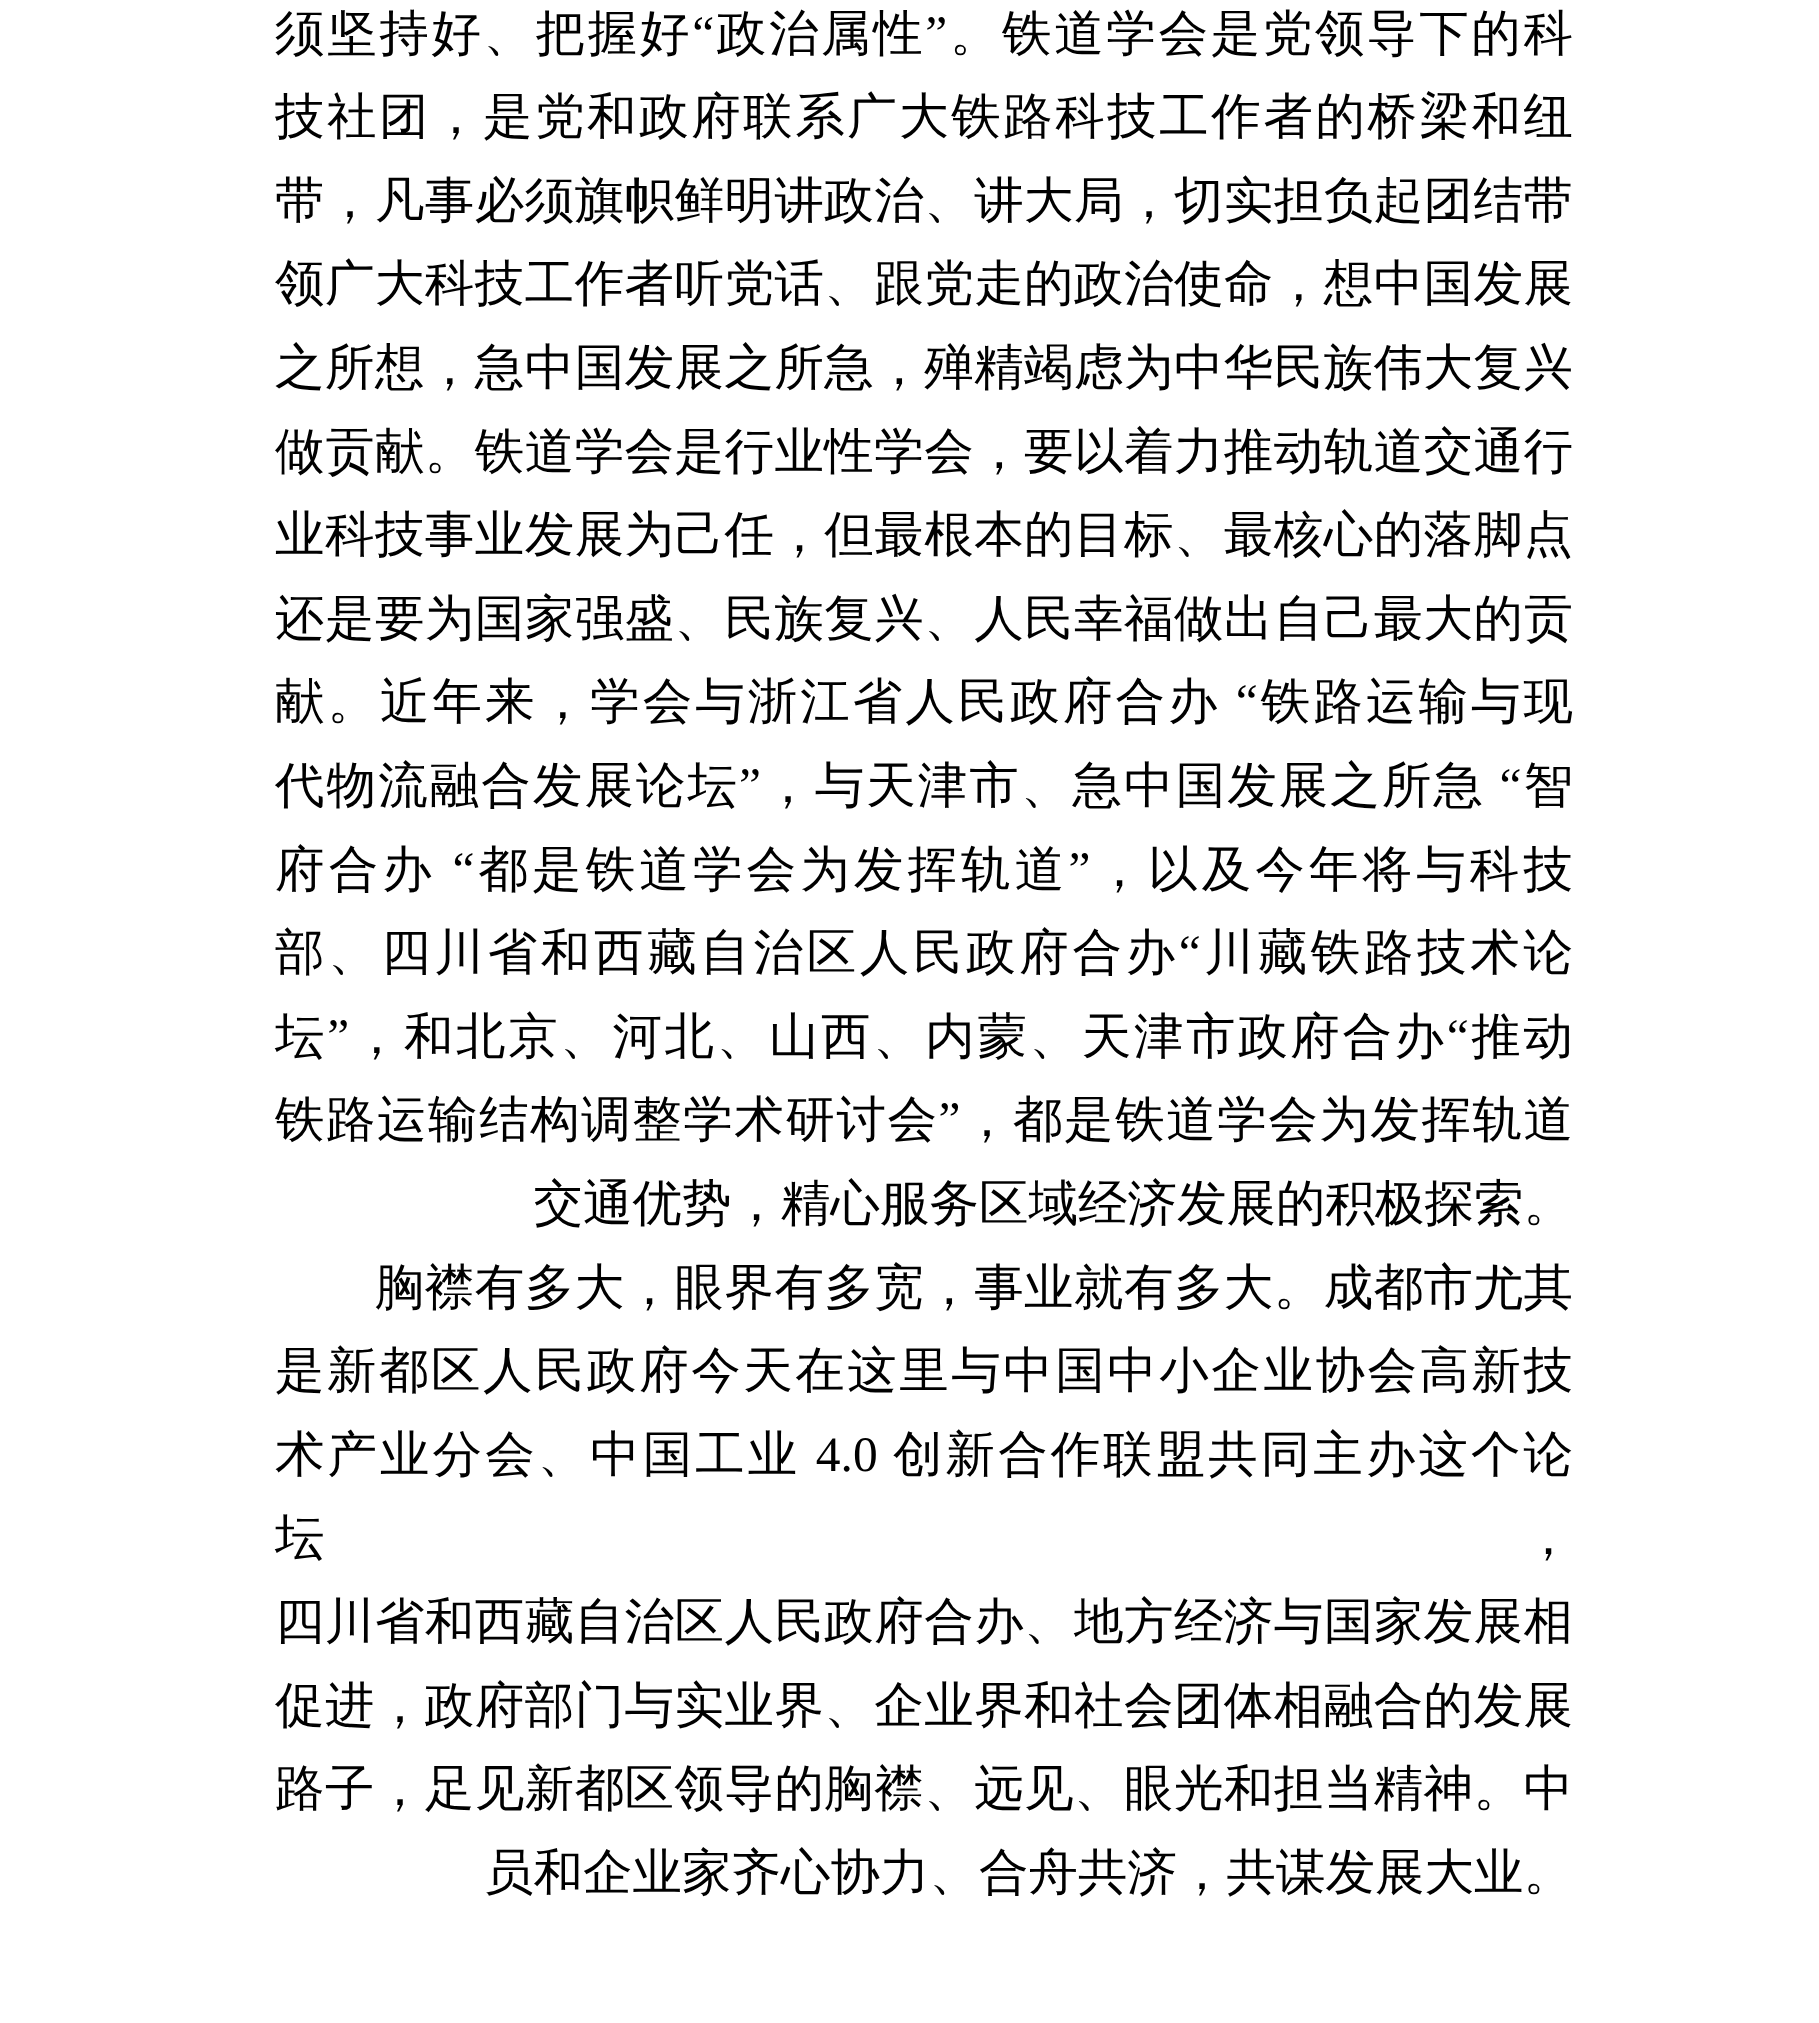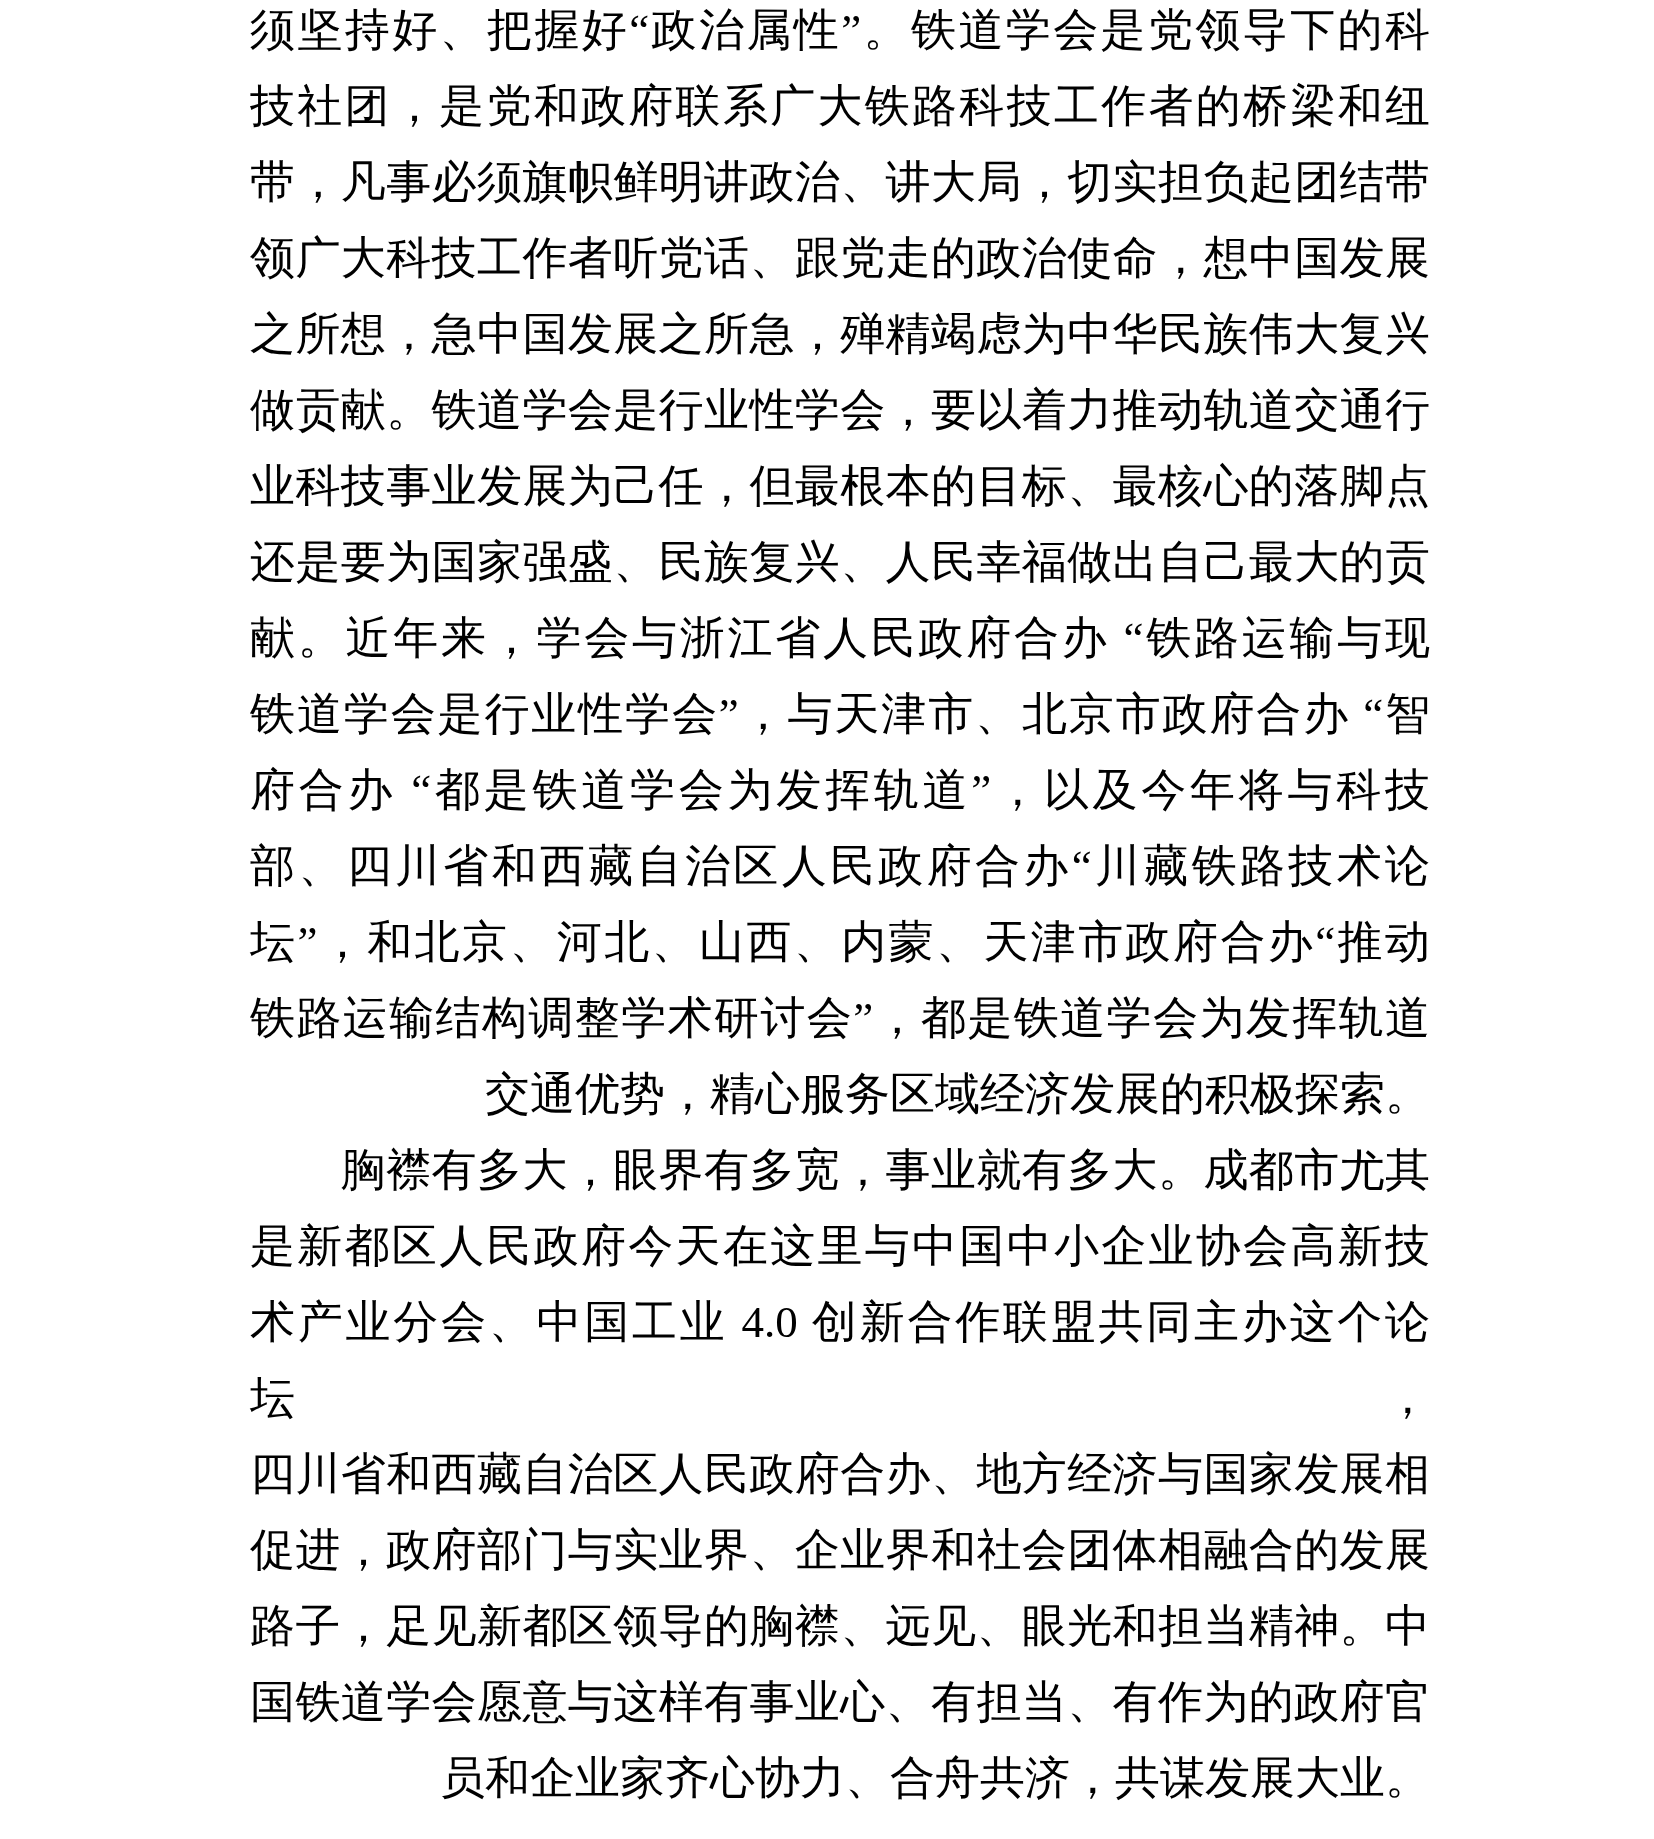--- a/index.html
+++ b/index.html
@@ -46,31 +46,30 @@
       <div class="paragraph">
         <div class="line justify">须坚持好、把握好“政治属性”。铁道学会是党领导下的科</div>
         <div class="line justify">技社团，是党和政府联系广大铁路科技工作者的桥梁和纽</div>
         <div class="line justify">带，凡事必须旗帜鲜明讲政治、讲大局，切实担负起团结带</div>
         <div class="line justify">领广大科技工作者听党话、跟党走的政治使命，想中国发展</div>
         <div class="line justify">之所想，急中国发展之所急，殚精竭虑为中华民族伟大复兴</div>
         <div class="line justify">做贡献。铁道学会是行业性学会，要以着力推动轨道交通行</div>
         <div class="line justify">业科技事业发展为己任，但最根本的目标、最核心的落脚点</div>
         <div class="line justify">还是要为国家强盛、民族复兴、人民幸福做出自己最大的贡</div>
         <div class="line justify">献。近年来，学会与浙江省人民政府合办 “铁路运输与现</div>
-        <div class="line justify">铁道学会是行业性学会”，与天津市、北京市政府合办 “智</div>
+        <div class="line justify">代物流融合发展论坛”，与天津市、急中国发展之所急 “智</div>
         <div class="line justify">府合办 “都是铁道学会为发挥轨道”，以及今年将与科技</div>
         <div class="line justify">部、四川省和西藏自治区人民政府合办“川藏铁路技术论</div>
         <div class="line justify">坛”，和北京、河北、山西、内蒙、天津市政府合办“推动</div>
         <div class="line justify">铁路运输结构调整学术研讨会”，都是铁道学会为发挥轨道</div>
         <div class="line">交通优势，精心服务区域经济发展的积极探索。</div>
       </div>
       <div class="paragraph">
         <div class="line justify">　　胸襟有多大，眼界有多宽，事业就有多大。成都市尤其</div>
         <div class="line justify">是新都区人民政府今天在这里与中国中小企业协会高新技</div>
         <div class="line justify">术产业分会、中国工业 4.0 创新合作联盟共同主办这个论坛，</div>
         <div class="line justify">四川省和西藏自治区人民政府合办、地方经济与国家发展相</div>
         <div class="line justify">促进，政府部门与实业界、企业界和社会团体相融合的发展</div>
         <div class="line justify">路子，足见新都区领导的胸襟、远见、眼光和担当精神。中</div>
-        <div class="line justify">国铁道学会愿意与这样有事业心、有担当、有作为的政府官</div>
         <div class="line">员和企业家齐心协力、合舟共济，共谋发展大业。</div>
       </div>
     </div>
 </div>
 
 </body></html>

